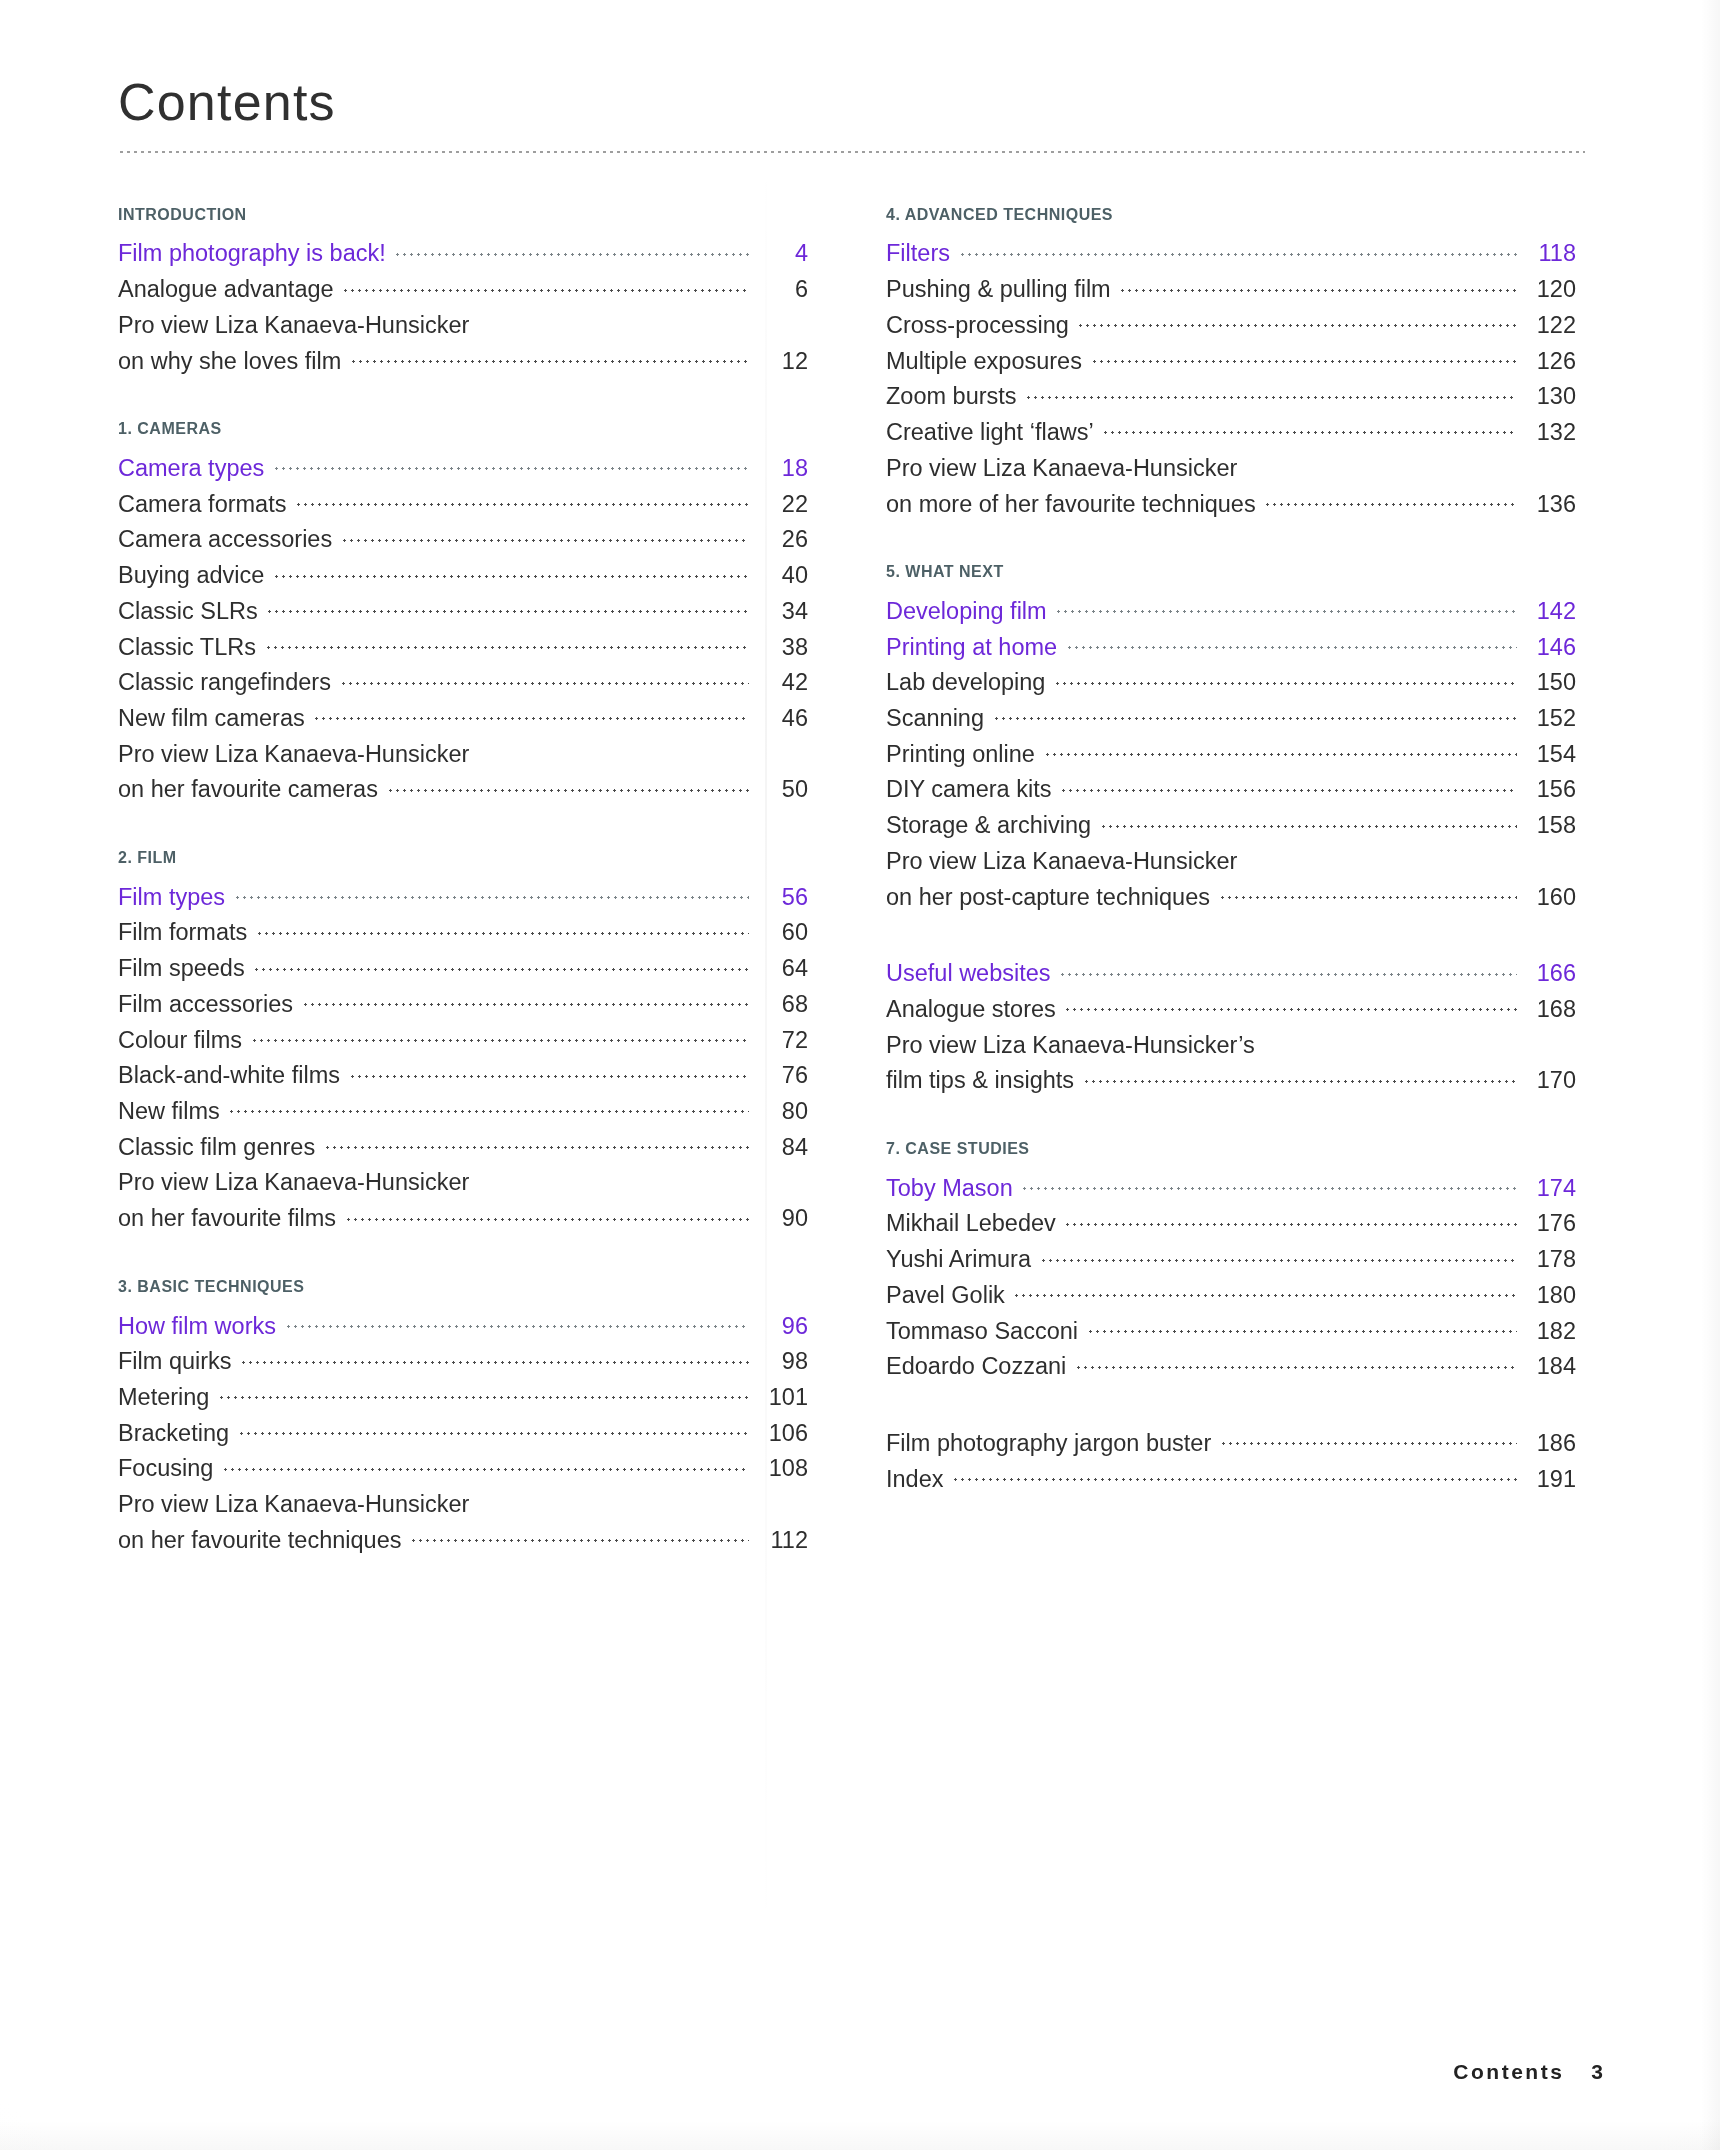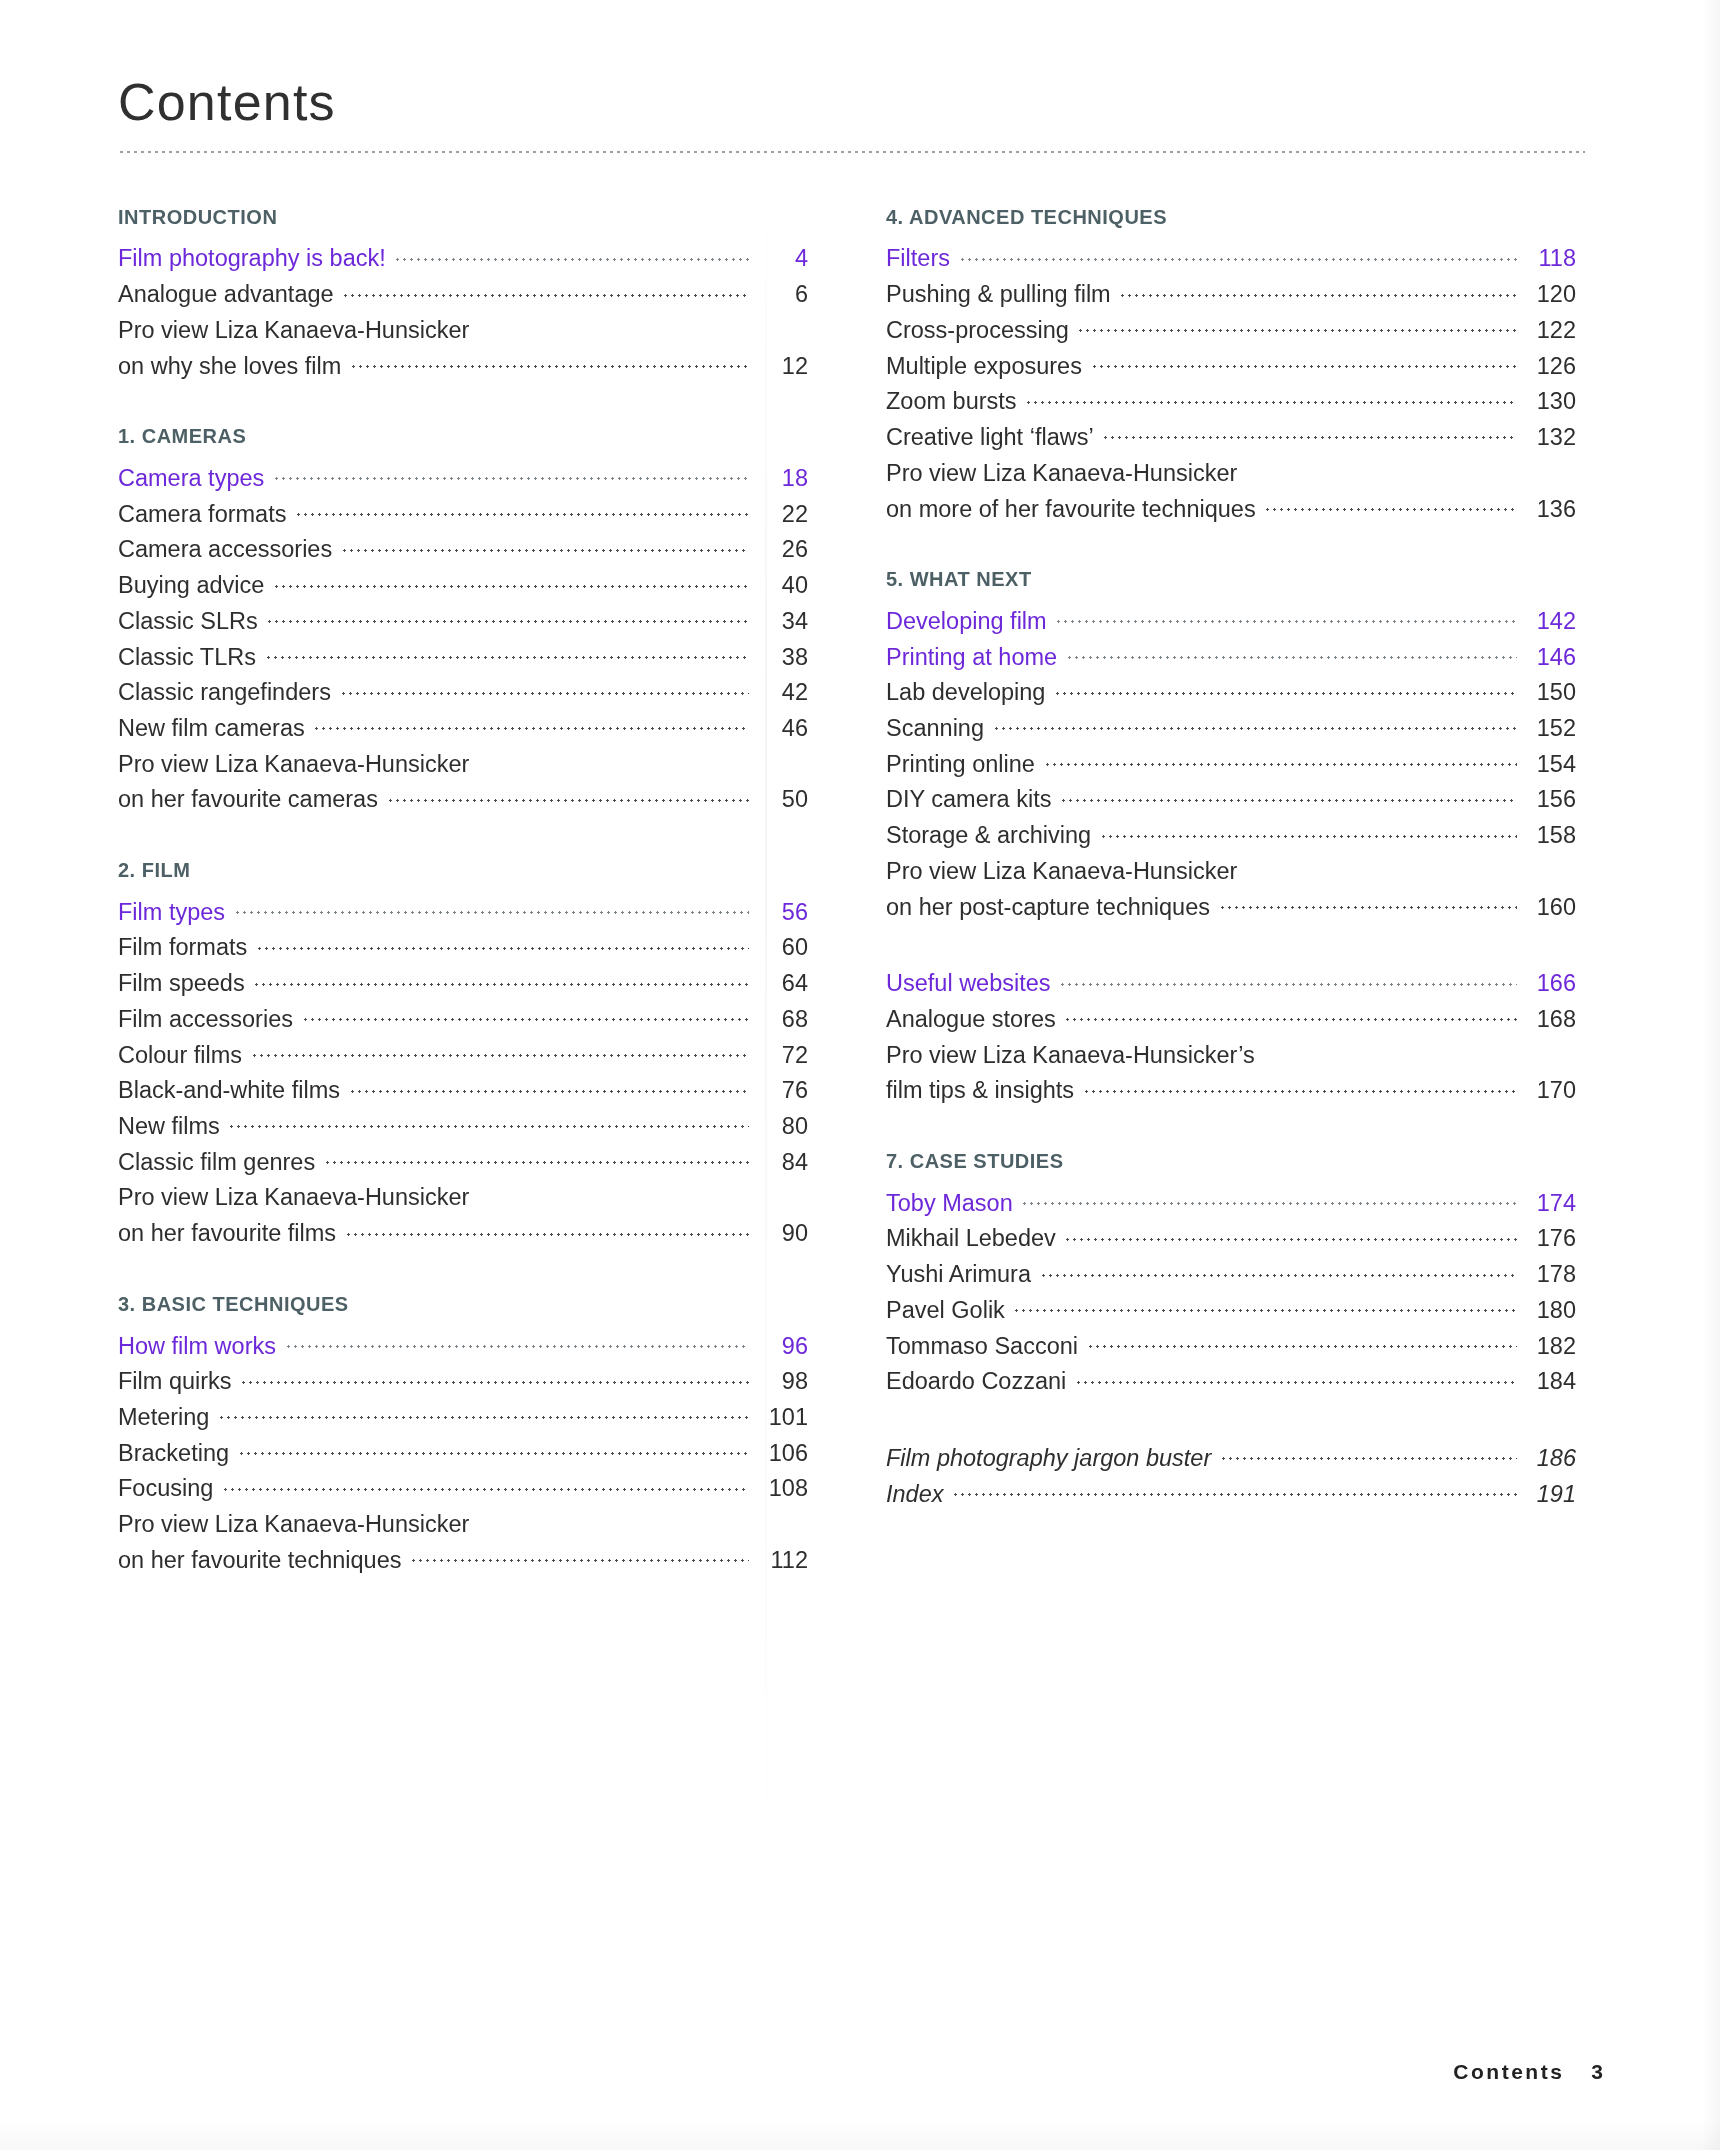--- a/index.html
+++ b/index.html
@@ -78,21 +78,21 @@
   .col {
     width: 690px;
     flex: 0 0 690px;
   }
 
   
   .section { margin-bottom: 41px; }
   .section:last-child { margin-bottom: 0; }
 
   .section-head {
-    font-size: 20px;
+    font-size: 16px;
     font-weight: 700;
     letter-spacing: 0.5px;
     color: #4d6066;
     margin-bottom: 12.6px;
     text-transform: uppercase;
   }
 
   
   .entry {
     display: flex;
@@ -130,21 +130,21 @@
   }
 
   .entry .page-no {
     flex: 0 0 auto;
     text-align: right;
     min-width: 52px;
     font-variant-numeric: tabular-nums;
   }
 
   
-  .trailing { margin-top: 20px; font-style: italic; }
+  .trailing { margin-top: 20px; }
 
   
   .footer {
     position: absolute;
     right: 118px;
     bottom: 67px;
     font-size: 21px;
     font-weight: 700;
     letter-spacing: 2.5px;
     color: #222;

